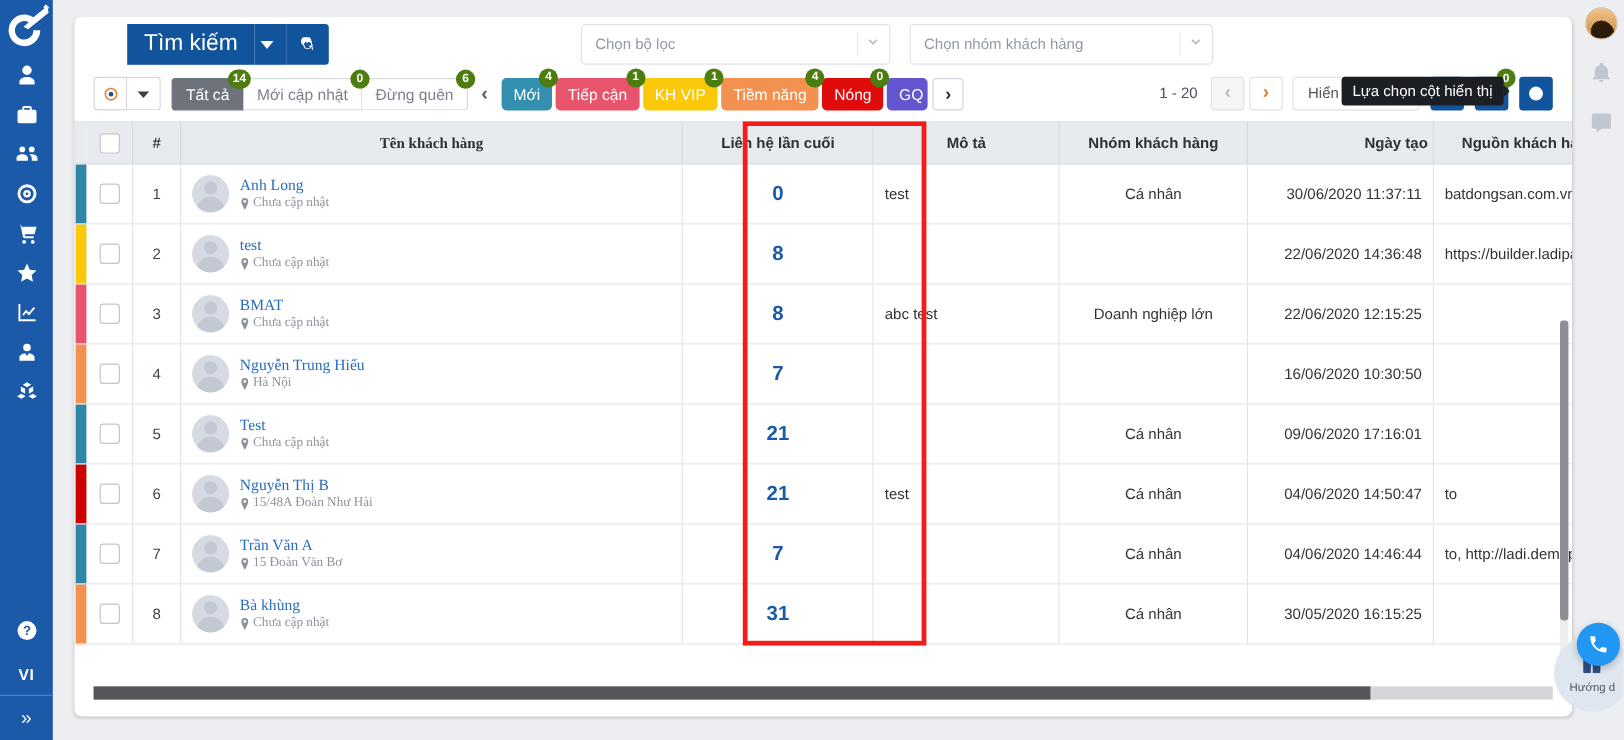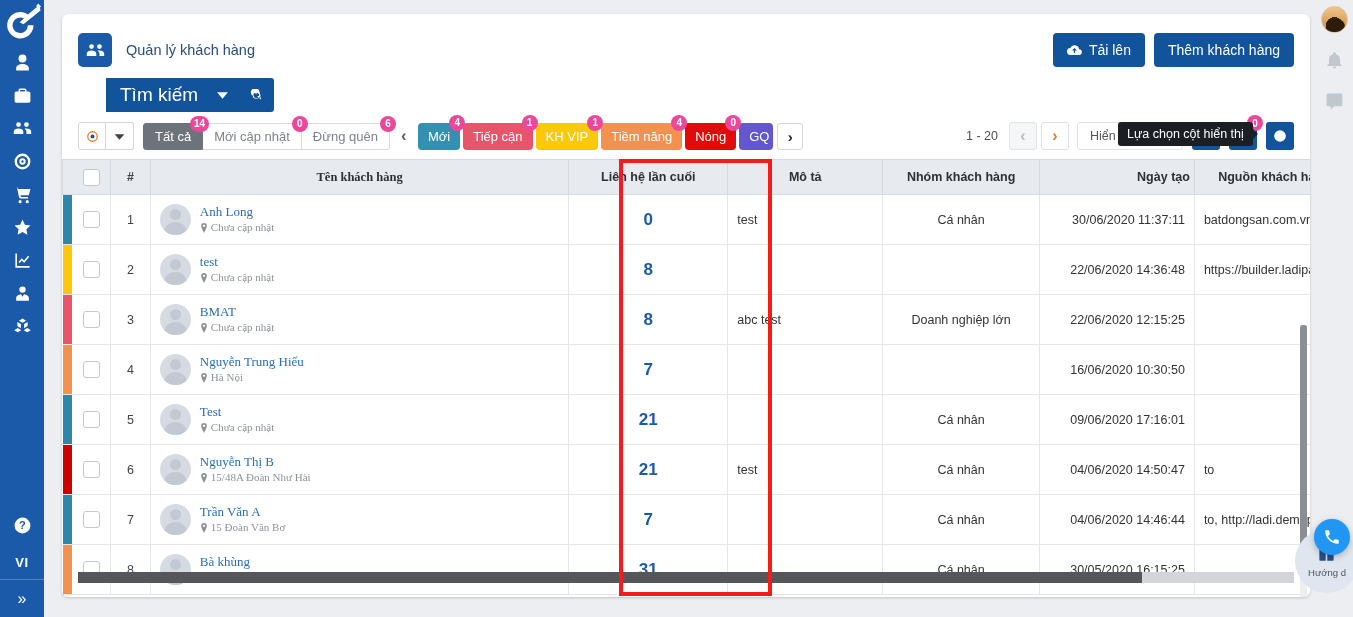--- a/index.html
+++ b/index.html
@@ -117,21 +117,21 @@
     position:relative; height:27px; padding:0 11px; display:flex;align-items:center;
     font-size:13px; border:1px solid #d8dce1; background:#fff; color:#7d838c; cursor:pointer;
     white-space:nowrap;
   }
   .chipgroup .chip:first-child{ border-radius:3px 0 0 3px; }
   .chipgroup .chip:last-child{ border-radius:0 3px 3px 0; }
   .chipgroup .chip + .chip{ border-left:none; }
   .chip.active{ background:#6d737b; color:#fff; border-color:#6d737b; }
   .badge{
     position:absolute; top:-8px; right:-7px; min-width:16px; height:16px; border-radius:8px;
-    background:#ec4899; color:#fff; font-size:10px; display:flex;align-items:center;
+    background:#4d7c0f; color:#fff; font-size:10px; display:flex;align-items:center;
     justify-content:center; padding:0 4px; font-weight:bold; z-index:3;
   }
   .nav-arrow{
     width:22px;height:27px; display:flex;align-items:center;justify-content:center;
     color:#5a616b; cursor:pointer; font-size:17px; font-weight:bold; margin:0 3px;
   }
   .statuschips{ display:flex; gap:3px; }
   .schip{
     position:relative; height:27px; padding:0 10px; display:flex;align-items:center;
     color:#fff; font-size:13px; border-radius:4px; cursor:pointer; white-space:nowrap;
@@ -331,56 +331,51 @@
     </div>
     <div class="rr-icon">
       <svg viewBox="0 0 24 24">
           <path d="M20 2H4a2 2 0 00-2 2v12a2 2 0 002 2h3v4l5-4h8a2 2 0 002-2V4a2 2 0 00-2-2z"></path>
         </svg>
     </div>
   </div>
 
   <div class="panel">
 
-    <div class="pg-header">
-      <div class="pg-badge">
-        <svg viewBox="0 0 24 24">
-            <path d="M7 10a3 3 0 100-6 3 3 0 000 6zm10 0a3 3 0 100-6 3 3 0 000 6zM7 12c-3 0-6 1.5-6 4v3h12v-3c0-2.5-3-4-6-4zm10 0c-.9 0-1.8.1-2.6.4 1.6.9 2.6 2.2 2.6 3.6v3h6v-3c0-2.5-3-4-6-4z"></path>
-          </svg>
-      </div>
-      <div class="pg-title">Quản lý khách hàng</div>
-      <div class="hdr-actions">
-        <button class="btn-primary">
-          <span style="display:flex">
-            <svg viewBox="0 0 24 24">
-                <path d="M19.4 10a7.5 7.5 0 00-14.2-2A5.5 5.5 0 006 19h13a4.5 4.5 0 00.4-9zM13 12v4h-2v-4H8l4-4 4 4h-3z"></path>
-              </svg>
-          </span>
-          <span>Tải lên</span>
-        </button>
-        <button class="btn-primary">Thêm khách hàng</button>
-      </div>
-    </div>
 
     <div class="search-row">
       <div class="search-box">
         <button class="search-btn">Tìm kiếm</button>
         <button class="search-caret">
           <svg viewBox="0 0 12 12">
               <path d="M1 3h10L6 9z"></path>
             </svg>
         </button>
         <button class="search-refresh">
           <svg viewBox="0 0 24 24">
               <path d="M17.6 6.4A8 8 0 104 12h2a6 6 0 1110.2 4.2L13 13h7v7l-2.4-2.4A8 8 0 0020 12h-2a6 6 0 01-1.4 3.9"></path>
               <path d="M12 4V1L7.5 5.5 12 10V7a5 5 0 11-5 5H5a7 7 0 107-8z"></path>
             </svg>
         </button>
       </div>
 
+      <div class="sel sel-filter">
+        <span>Chọn bộ lọc</span>
+        <span class="divider"></span>
+        <span class="car"><svg viewBox="0 0 12 12">
+              <path d="M2 4l4 4 4-4-1-1-3 3-3-3z"></path>
+            </svg></span>
+      </div>
+      <div class="sel sel-group">
+        <span>Chọn nhóm khách hàng</span>
+        <span class="divider"></span>
+        <span class="car"><svg viewBox="0 0 12 12">
+              <path d="M2 4l4 4 4-4-1-1-3 3-3-3z"></path>
+            </svg></span>
+      </div>
     </div>
 
     <div class="chips-row">
       <div class="icon-grp">
         <div class="icon-btn">
           <svg viewBox="0 0 24 24" fill="#e8833a">
               <path d="M12 2a10 10 0 100 20 10 10 0 000-20zm0 2.5a7.5 7.5 0 110 15 7.5 7.5 0 010-15z"></path>
               <circle cx="12" cy="12" r="3.6" fill="#2b4f86"></circle>
             </svg>
         </div>

